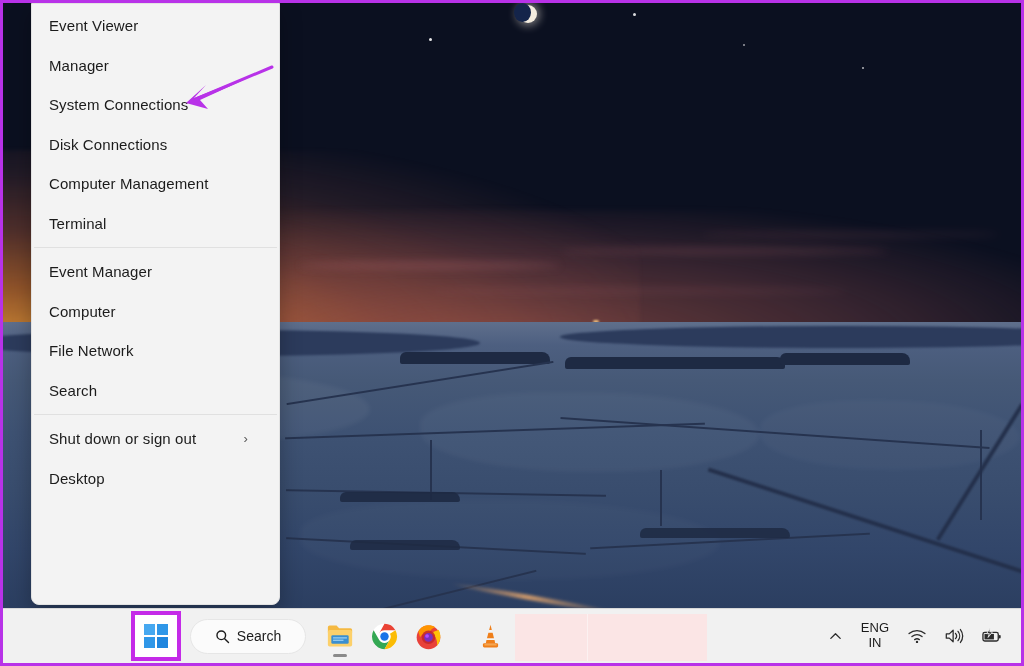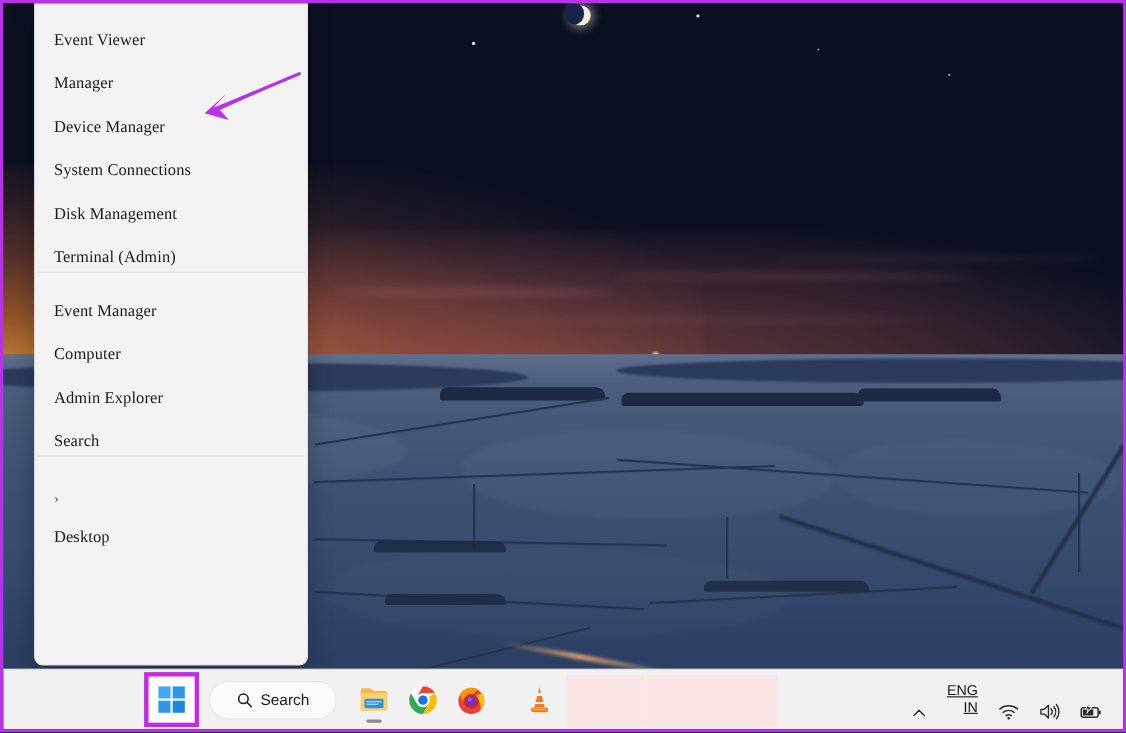--- a/index.html
+++ b/index.html
@@ -122,24 +122,24 @@
     position:absolute; left:31px; top:3px; width:249px; height:602px;
     background:#f3f3f3;
     border:1px solid #e2e2e2;
     border-radius:0 0 8px 8px;
     box-shadow:0 8px 22px rgba(0,0,0,.28);
     z-index:30;
     display:flex; flex-direction:column;
     padding-top:2px;
   }
   .menu-item {
-    height:39.5px; display:flex; align-items:flex-end;
+    height:39.5px; display:flex; align-items:center;
     padding:0 25px 0 17px;
     font-size:15px; color:#1b1b1b; letter-spacing:.1px;
-    white-space:nowrap; cursor:default;font-family:Liberation Serif, serif;
+    white-space:nowrap; cursor:default;
   }
   .menu-item .label { flex:1; }
   .menu-item .chev {
     font-size:13px; color:#5a5a5a; line-height:1; padding-right:6px;
   }
   .menu-sep {
     height:1px; background:#e0e0e0; margin:4px 2px 4px 2px;
   }
 
   
@@ -196,22 +196,22 @@
   }
   #tb-redaction .seam {
     position:absolute; left:72px; top:0; width:1px; height:100%;
     background:rgba(255,255,255,.55);
   }
 
   .tb-right {
     position:absolute; right:10px; display:flex; align-items:center; gap:0;
   }
   .tray-btn {
-    height:40px; display:flex; align-items:flex-end; justify-content:center;
-    padding:0 8px; cursor:pointer;text-decoration:underline;
+    height:40px; display:flex; align-items:center; justify-content:center;
+    padding:0 8px; cursor:pointer;
   }
   #tray-lang {
     flex-direction:column; line-height:1.12;
     font-size:13px; color:#1b1b1b; text-align:center; padding:0 10px;
   }
 </style>
 </head>
 <body>
 
 <div id="desktop">
@@ -270,46 +270,47 @@
 </div>
 
 <div id="winx-menu">
     <div class="menu-item">
       <span class="label">Event Viewer</span>
     </div>
     <div class="menu-item">
       <span class="label">Manager</span>
     </div>
     <div class="menu-item">
-      <span class="label">Device Manager</span>
-    </div>
-    <div class="menu-item">
       <span class="label">System Connections</span>
     </div>
     <div class="menu-item">
-      <span class="label">Disk Management</span>
-    </div>
-    <div class="menu-item">
-      <span class="label">Terminal (Admin)</span>
+      <span class="label">Disk Connections</span>
+    </div>
+    <div class="menu-item">
+      <span class="label">Computer Management</span>
+    </div>
+    <div class="menu-item">
+      <span class="label">Terminal</span>
     </div>
     <div class="menu-sep"></div>
     <div class="menu-item">
       <span class="label">Event Manager</span>
     </div>
     <div class="menu-item">
       <span class="label">Computer</span>
     </div>
     <div class="menu-item">
-      <span class="label">Admin Explorer</span>
+      <span class="label">File Network</span>
     </div>
     <div class="menu-item">
       <span class="label">Search</span>
     </div>
     <div class="menu-sep"></div>
     <div class="menu-item">
+      <span class="label">Shut down or sign out</span>
       <span class="chev">›</span>
     </div>
     <div class="menu-item">
       <span class="label">Desktop</span>
     </div>
   </div>
 
 <svg id="annot-arrow" width="110" height="50" viewBox="0 0 110 50">
   <path d="M 100 5 L 22 36 L 34 23 L 14 41 L 36 47 L 28 38 Z" fill="#b832e8"></path>
   <path d="M 100 5 L 24 37" stroke="#b832e8" stroke-width="3" stroke-linecap="round" fill="none"></path>

